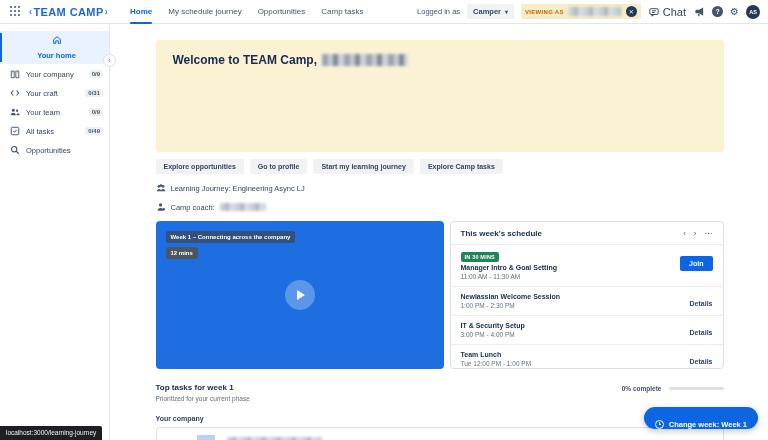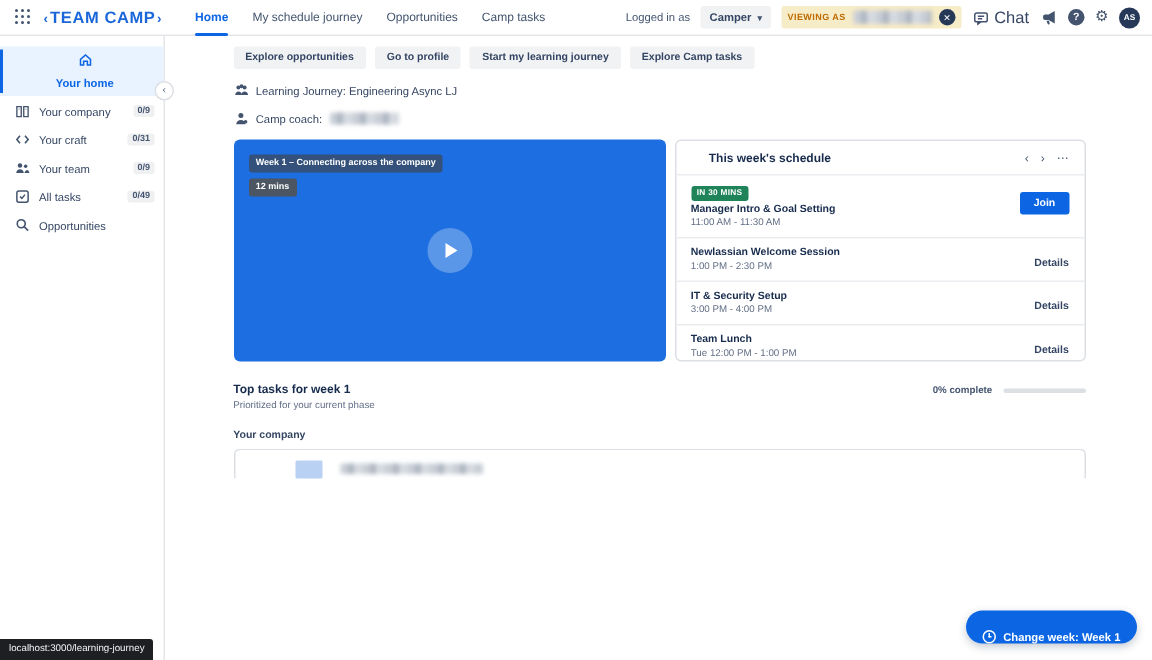--- a/index.html
+++ b/index.html
@@ -72,21 +72,21 @@
   .video-card { width:288px; height:148px; background:#1d6fe1; border-radius:4px; position:relative; cursor:pointer; flex:0 0 auto; }
   .vbadges { position:absolute; top:10px; left:10px; display:flex; flex-direction:column; align-items:flex-start; gap:4px; }
   .vbadge1 { background:#33517a; color:#fff; font-size:6px; font-weight:bold; padding:3px 5px; border-radius:2px; }
   .vbadge2 { background:#4c5662; color:#fff; font-size:6px; font-weight:bold; padding:3px 5px; border-radius:2px; }
   .play-circle { position:absolute; left:50%; top:50%; transform:translate(-50%,-50%); width:30px; height:30px;
                  border-radius:50%; background:rgba(255,255,255,.28); display:flex; align-items:center; justify-content:center; cursor:pointer; }
   .play-tri { width:0; height:0; border-left:8px solid #fff; border-top:5px solid transparent; border-bottom:5px solid transparent; margin-left:2px; }
 
   .sched-card { flex:1; height:148px; background:#fff; border:1px solid #dcdfe4; border-radius:4px; overflow:hidden; }
   .sched-head { display:flex; align-items:center; padding:7px 10px 6px; border-bottom:1px solid #ebecf0; }
-  .sched-title { font-size:8px; font-weight:bold; color:#172b4d;margin-left:12px; }
+  .sched-title { font-size:8px; font-weight:bold; color:#172b4d; }
   .sched-ctrls { margin-left:auto; display:flex; align-items:center; gap:8px; color:#44546f; font-size:8px; }
   .sched-ctrls span { cursor:pointer; }
   .ev { display:flex; padding:5px 10px; border-bottom:1px solid #ebecf0; align-items:center; }
   .ev:last-child { border-bottom:none; }
   .ev-left { display:flex; flex-direction:column; gap:2px; }
   .ev-badge { background:#1f845a; color:#fff; font-size:5.5px; font-weight:bold; padding:2px 4px; border-radius:2px;
               align-self:flex-start; letter-spacing:.2px; }
   .ev-title { font-size:7px; font-weight:bold; color:#172b4d; }
   .ev-time { font-size:6.5px; color:#626f86; }
   .ev-right { margin-left:auto; }
@@ -247,20 +247,26 @@
       <span>Opportunities</span>
     </div>
   </div>
   <div class="collapse-btn">
     <span>‹</span>
   </div>
 
   <div class="main">
     <div class="col">
 
+      <div class="banner">
+        <div class="banner-title">
+          <span>Welcome to TEAM Camp,</span>
+          <span class="redact" style="width:86px;height:12px;"></span>
+        </div>
+      </div>
 
       <div class="actions">
         <button class="btn-gray">Explore opportunities</button>
         <button class="btn-gray">Go to profile</button>
         <button class="btn-gray">Start my learning journey</button>
         <button class="btn-gray">Explore Camp tasks</button>
       </div>
 
       <div class="meta-row">
         <span class="micon">

